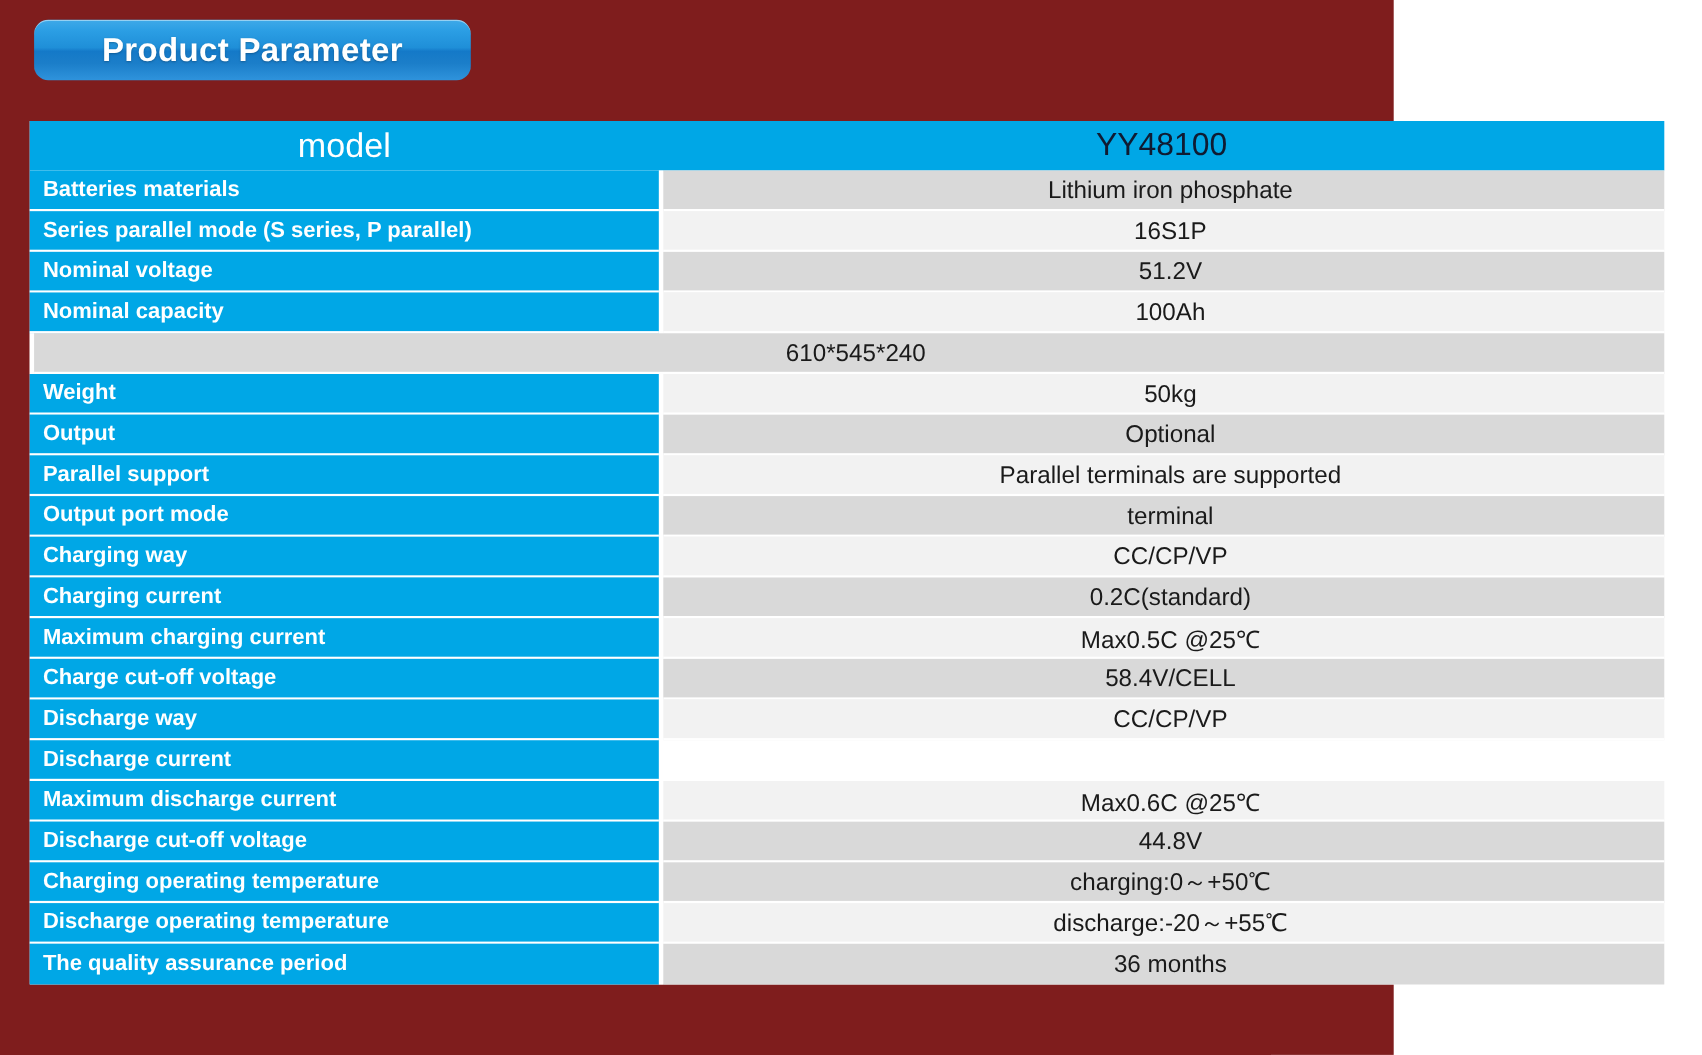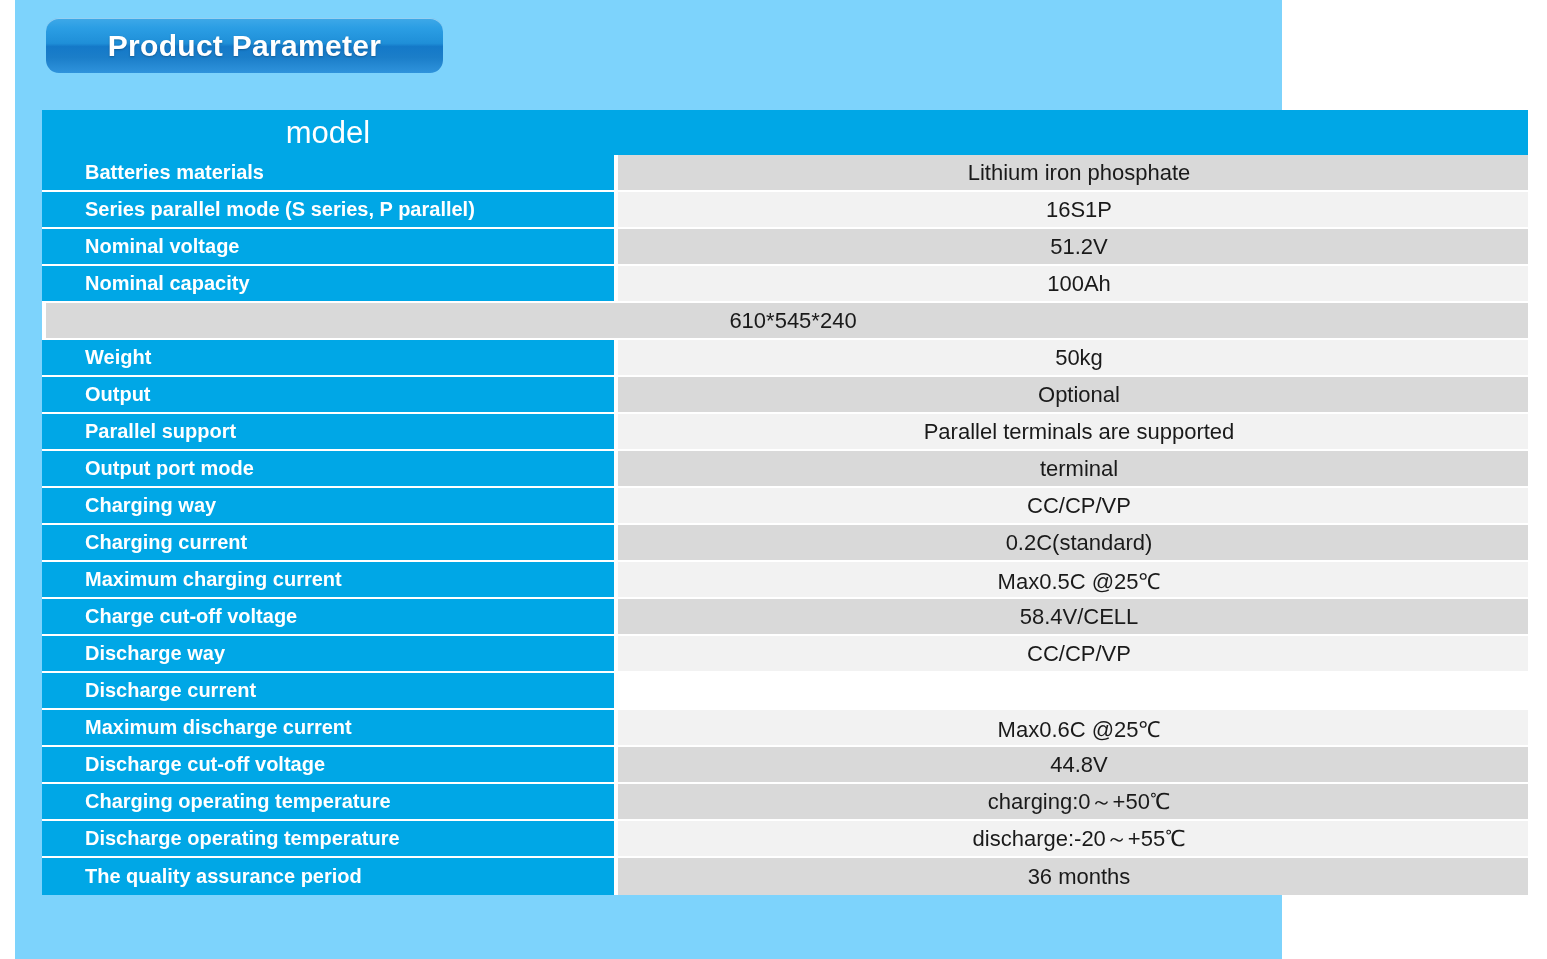--- a/index.html
+++ b/index.html
@@ -11,22 +11,21 @@
     height: 959px;
     background: #ffffff;
     font-family: "Liberation Sans", sans-serif;
     overflow: hidden;
   }
 
   #page {
     position: relative;
     width: 1267px;
     height: 959px;
-    background: #7dd3fc;
-    margin-left: 15px;
+    background: #7f1d1d;
   }
 
   
   .badge {
     position: absolute;
     left: 31px;
     top: 18px;
     width: 397px;
     height: 55px;
     border-radius: 13px;
@@ -94,21 +93,21 @@
     margin-top: 0;
   }
   .cell-label {
     width: 572px;
     background: #00a7e6;
     color: #ffffff;
     font-size: 20px;
     font-weight: bold;
     display: flex;
     align-items: center;
-    padding-left: 43px;
+    padding-left: 12px;
     box-sizing: border-box;
     border-bottom: 2px solid #ffffff;
     white-space: nowrap;
     overflow: hidden;
   }
   .row:last-child .cell-label {
     border-bottom: none;
   }
   .gap {
     width: 4px;
@@ -139,20 +138,21 @@
 <div id="page">
 
   <div class="badge">
     <span class="badge-text">Product Parameter</span>
   </div>
 
   <div class="table">
 
     <div class="thead">
       <div class="th-model">model</div>
+      <div class="th-value">YY48100</div>
     </div>
 
     <div id="rows-container">
         <div class="row alt-dark">
           <div class="cell-label">Batteries materials</div>
           <div class="gap"></div>
           <div class="cell-value">Lithium iron phosphate</div>
         </div>
         <div class="row alt-light">
           <div class="cell-label">Series parallel mode (S series, P parallel)</div>

